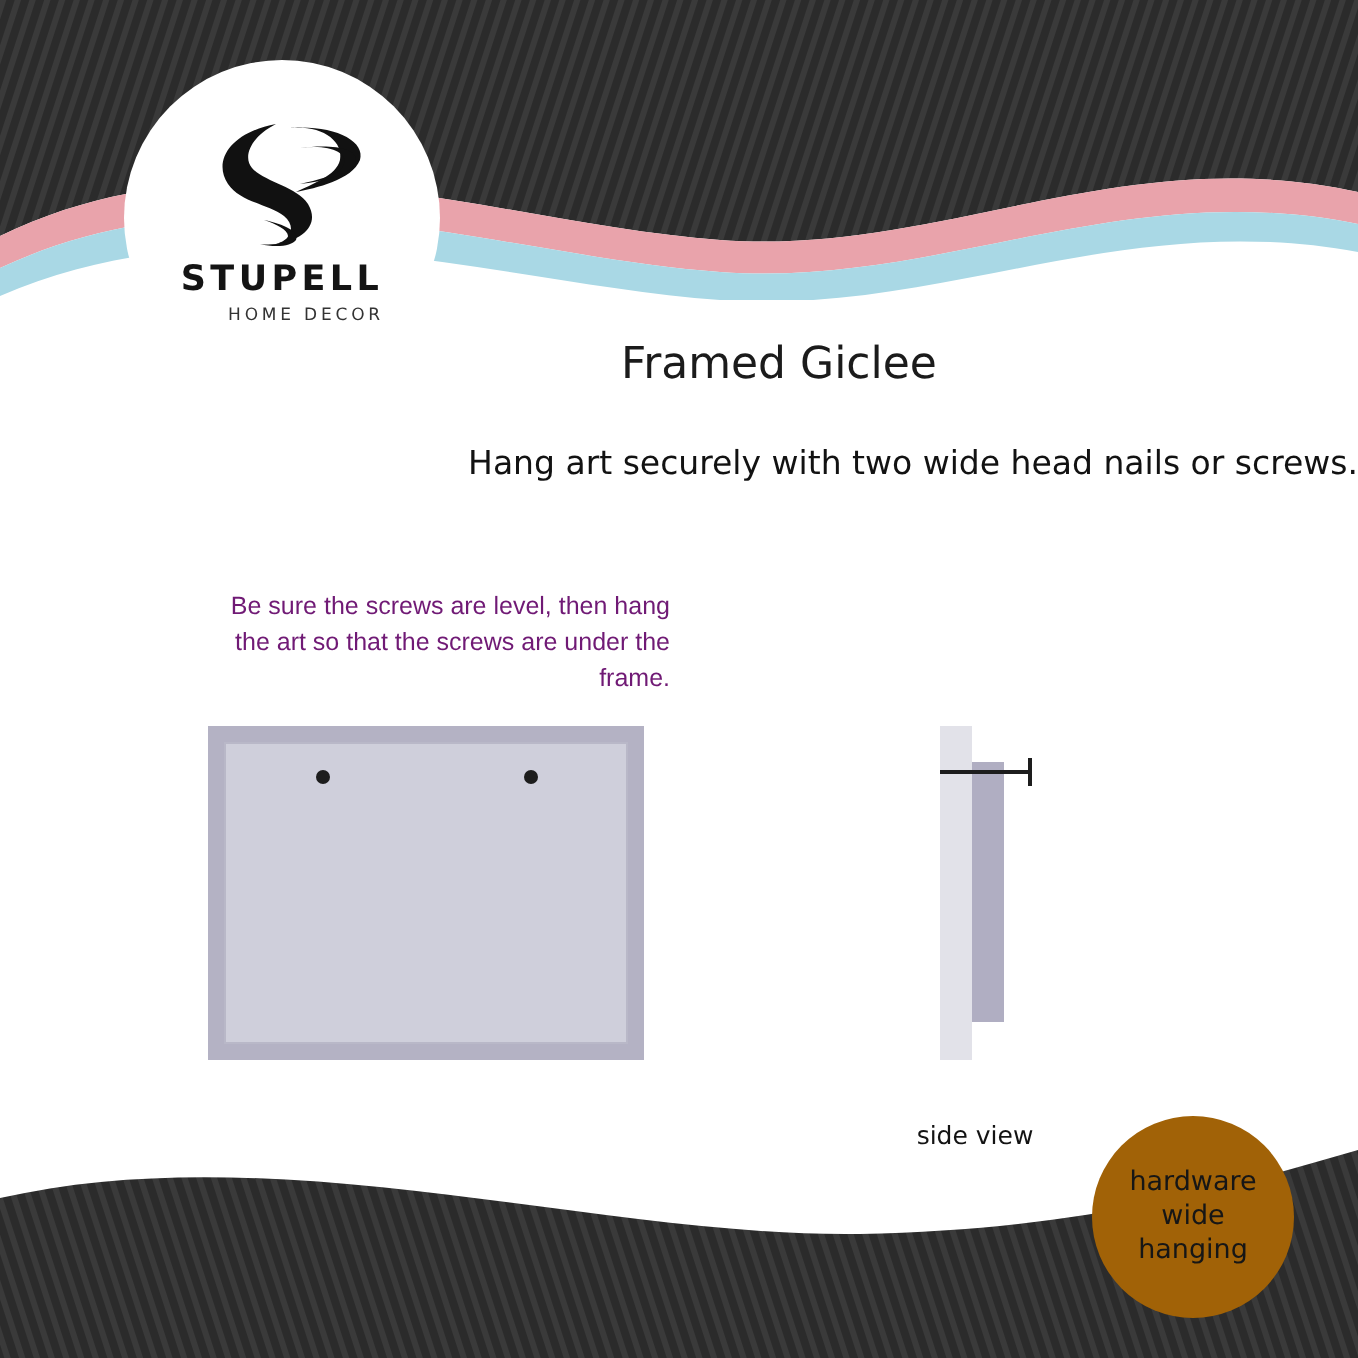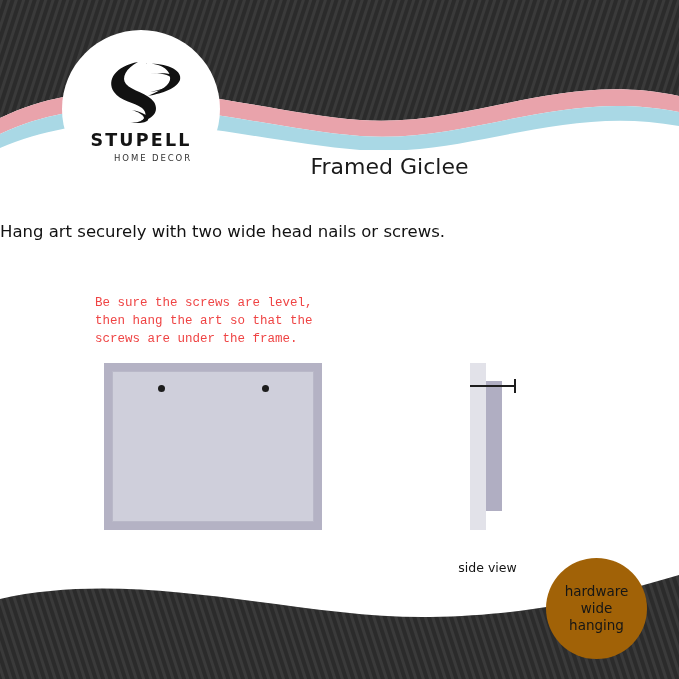--- a/index.html
+++ b/index.html
@@ -81,46 +81,46 @@
     font-weight: bold;
     letter-spacing: 1.5px;
     color: #ffffff;
     text-shadow: 0 0 1px rgba(0,0,0,0.4);
   }
 
   
   .subtitle {
     position: absolute;
     left: 0; right: 0;
-    top: 154px;
+    top: 170px;
     text-align: center;
     padding-left: 100px;
     font-size: 22px;
     color: #1b1b1b;
     font-family: "DejaVu Sans", sans-serif;
   }
 
   .instruction {
     position: absolute;
     left: 0; right: 0;
     top: 222px;
-    text-align: left;
+    text-align: right;
     font-size: 16.5px;
     color: #121212;
     font-family: "DejaVu Sans", sans-serif;
   }
 
   
   .caption {
     position: absolute;
-    text-align: left;
+    text-align: right;
     font-size: 12.5px;
     line-height: 1.45;
-    color: #ef4444;
-    font-family: Liberation Mono, monospace;
+    color: #701a75;
+    font-family: Liberation Sans, sans-serif;
   }
   .caption-left {
     left: 95px;
     top: 294px;
     width: 240px;
   }
   .caption-right {
     left: 385px;
     top: 296px;
     width: 205px;

